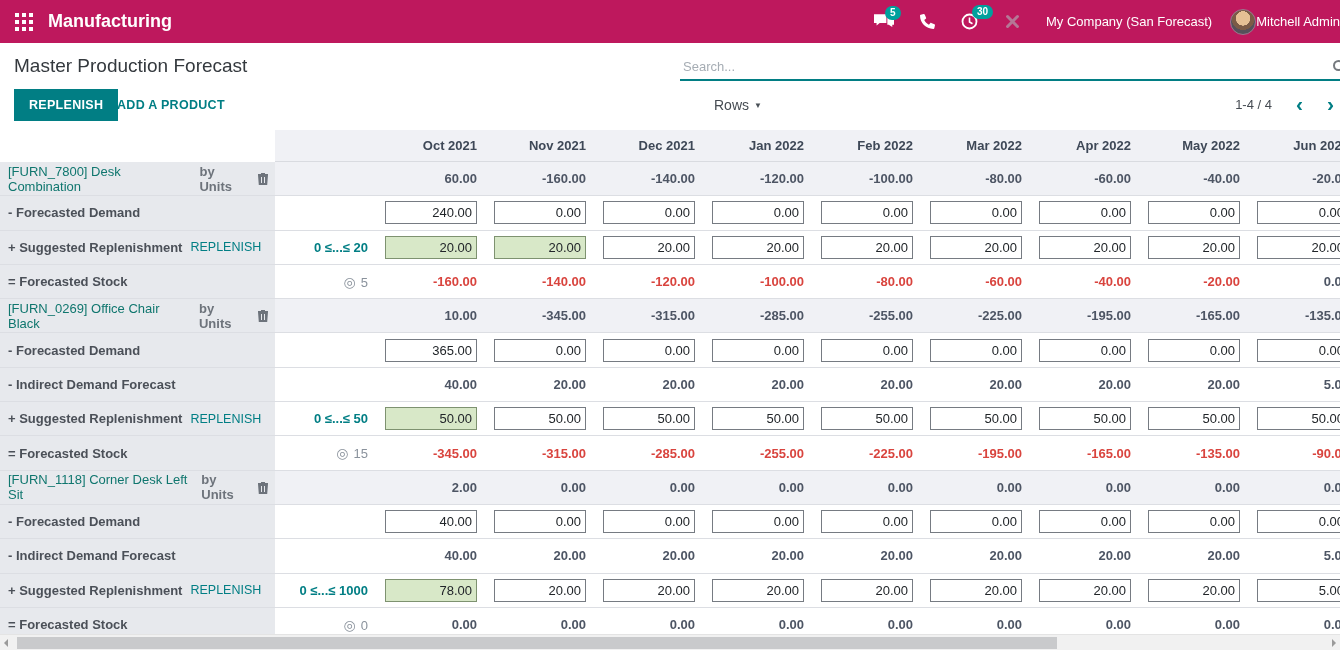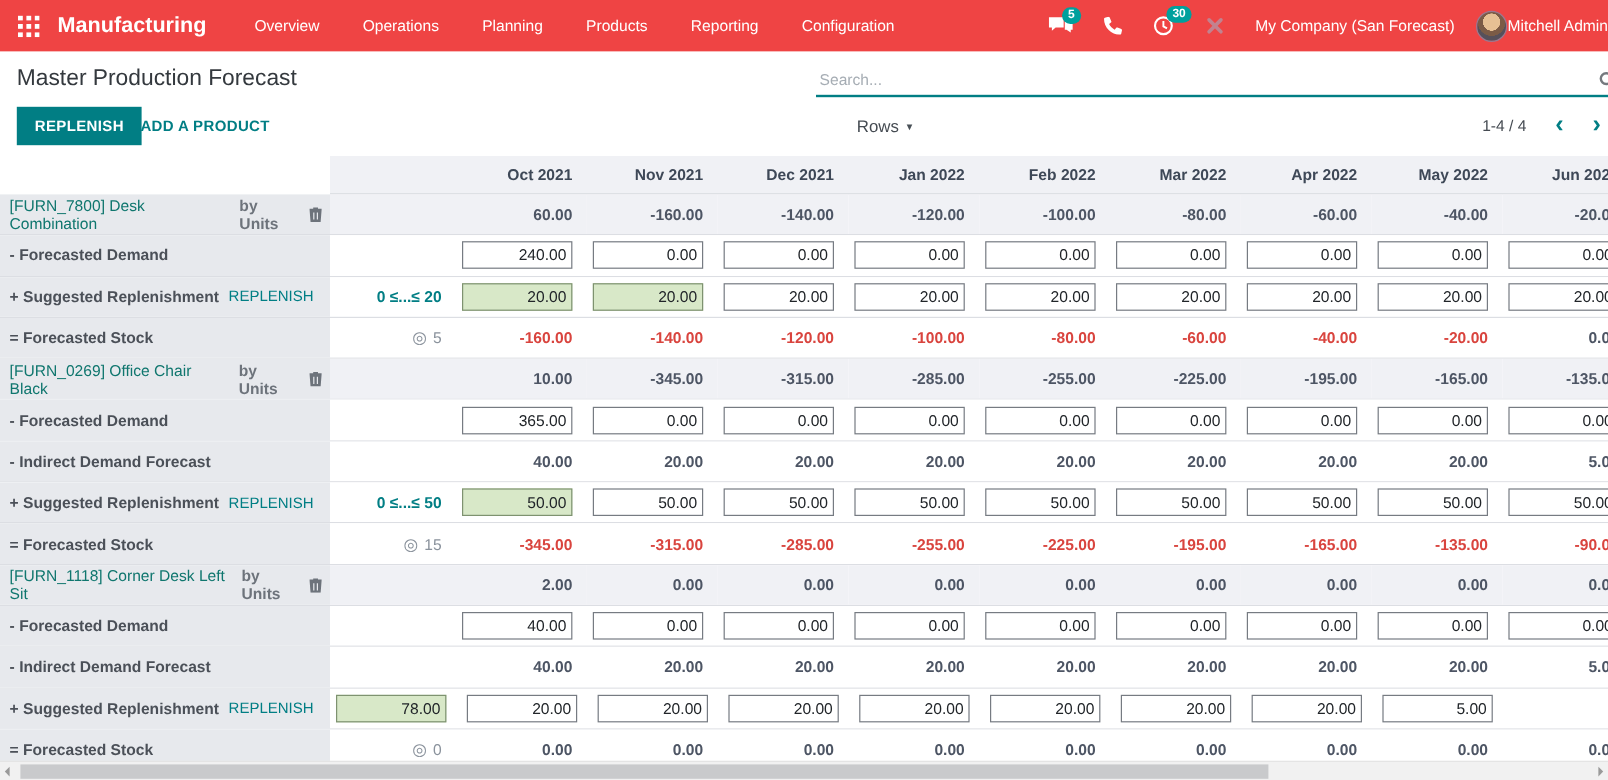--- a/index.html
+++ b/index.html
@@ -1,20 +1,20 @@
 <!DOCTYPE html>
 <html><head>
 <meta charset="utf-8">
 <style>
   * { margin:0; padding:0; box-sizing:border-box; }
   html,body { width:1340px; height:650px; overflow:hidden; background:#fff;
     font-family:"Liberation Sans","DejaVu Sans",sans-serif; position:relative; }
 
   
-  .topbar { height:43px; background:#ef4444; display:flex; align-items:center;
+  .topbar { height:43px; background:#be185d; display:flex; align-items:center;
     color:#fff; padding-left:12px; white-space:nowrap; overflow:hidden; }
   .menu-grid { width:24px; height:24px; margin-right:12px; display:flex; align-items:center;
     justify-content:center; cursor:pointer; }
   .appname { font-size:18px; font-weight:700; margin-right:40px; cursor:pointer; }
   .nav { display:flex; gap:36px; font-size:13px; }
   .nav span { cursor:pointer; }
   .tb-right { margin-left:auto; display:flex; align-items:center; }
   .tb-icon { position:relative; margin:0 13px; display:flex; cursor:pointer; }
   .tb-icon.muted { opacity:.75; }
   .badge { position:absolute; top:-8px; left:11px; background:#00A09D; color:#fff;
@@ -103,28 +103,20 @@
         <rect x="14" y="0" width="4" height="4"></rect>
       <rect x="0" y="7" width="4" height="4"></rect>
         <rect x="7" y="7" width="4" height="4"></rect>
         <rect x="14" y="7" width="4" height="4"></rect>
       <rect x="0" y="14" width="4" height="4"></rect>
         <rect x="7" y="14" width="4" height="4"></rect>
         <rect x="14" y="14" width="4" height="4"></rect>
     </svg>
   </span>
   <span class="appname">Manufacturing</span>
-  <nav class="nav">
-    <span>Overview</span>
-    <span>Operations</span>
-    <span>Planning</span>
-    <span>Products</span>
-    <span>Reporting</span>
-    <span>Configuration</span>
-  </nav>
   <div class="tb-right">
     <span class="tb-icon">
       <svg width="20" height="15" viewBox="0 0 21 15" fill="#fff">
         <path d="M0 0h13v9H6l-3.3 2.8V9H0z"></path>
         <path d="M14 3h7v8h-1.8v2.4L15.5 11H14z"></path>
       </svg>
       <span class="badge">5</span>
     </span>
     <span class="tb-icon">
       <svg width="15" height="15" viewBox="0 0 512 512" fill="#fff">
@@ -462,20 +454,23 @@
         <div class="dcell">20.00</div>
         <div class="dcell">20.00</div>
         <div class="dcell">20.00</div>
         <div class="dcell">5.00</div>
       </div>
       <div class="trow">
         <div class="lcell">
           <span>+ Suggested Replenishment</span>
           <span class="rlink">REPLENISH</span>
         </div>
+        <div class="icell">
+          <span class="range">0 ≤...≤ 1000</span>
+        </div>
         <div class="dcell">
           <input class="green" value="78.00" style="">
         </div>
         <div class="dcell">
           <input value="20.00" style="">
         </div>
         <div class="dcell">
           <input value="20.00" style="">
         </div>
         <div class="dcell">

